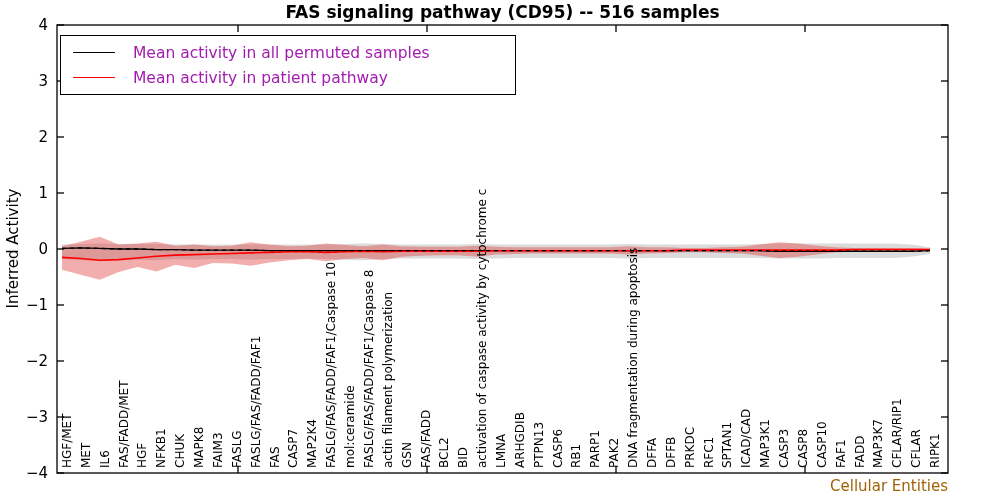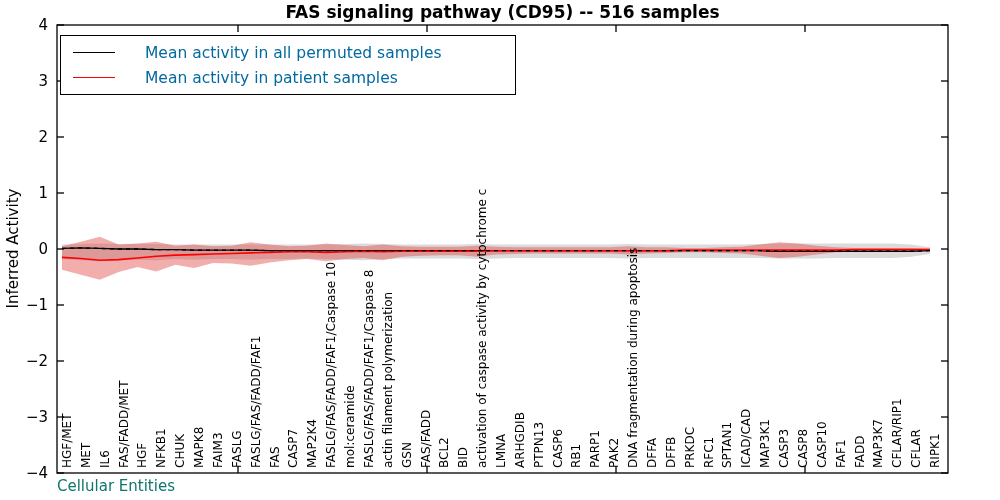--- a/index.html
+++ b/index.html
@@ -6,37 +6,37 @@
   #fig{
     position:relative;width:1000px;height:500px;background:#ffffff;
     font-family:"DejaVu Sans","Liberation Sans",sans-serif;overflow:hidden;
   }
   #plot-svg{position:absolute;left:0;top:0;}
   .fig-title{
     position:absolute;left:57px;top:2px;width:891px;text-align:center;
     font-size:17px;color:#000;font-weight:bold;
   }
   .x-label{
-    position:absolute;left:57px;top:477px;width:891px;text-align:left;
-    font-size:15px;color:#0f766e;
+    position:absolute;left:57px;top:477px;width:891px;text-align:right;
+    font-size:15px;color:#a16207;
   }
   .y-label{
     position:absolute;left:-186px;top:238px;width:400px;height:21px;
     text-align:center;font-size:15px;color:#000;
     transform:rotate(-90deg);
   }
   .legend{
     position:absolute;left:60px;top:35px;width:456px;height:60px;
     border:1.6px solid #000;background:#fff;box-sizing:border-box;
     display:flex;flex-direction:column;justify-content:space-around;
     padding:4px 0;
   }
   .legend-row{display:flex;align-items:center;height:24px;}
   .legend-sample{width:42px;height:0;border-top:1.6px solid #000;margin-left:12px;flex:none;}
-  .legend-text{margin-left:30px;font-size:15.5px;color:#0369a1;white-space:nowrap;}
+  .legend-text{margin-left:18px;font-size:15.5px;color:#a21caf;white-space:nowrap;}
 </style>
 </head>
 <body>
 
 <div id="fig">
   <svg id="plot-svg" width="1000" height="500">
       <polygon points="62,244.52 80.86956521739131,243.96 99.73913043478261,243.4 118.6086956521739,243.96 137.47826086956522,243.96 156.3478260869565,243.96 175.2173913043478,244.52 194.08695652173913,244.52 212.95652173913044,244.52 231.82608695652175,244.52 250.69565217391303,244.52 269.5652173913044,244.52 288.4347826086956,244.52 307.304347826087,244.52 326.17391304347825,244.52 345.04347826086956,243.96 363.9130434782609,243.4 382.7826086956522,243.96 401.6521739130435,244.52 420.5217391304348,244.52 439.39130434782606,244.52 458.2608695652174,244.52 477.1304347826087,243.96 496,244.52 514.8695652173913,244.52 533.7391304347826,244.52 552.608695652174,244.52 571.4782608695652,244.52 590.3478260869565,244.52 609.2173913043479,244.52 628.0869565217391,243.96 646.9565217391304,244.52 665.8260869565217,244.52 684.695652173913,244.52 703.5652173913044,244.52 722.4347826086956,244.52 741.304347826087,244.52 760.1739130434783,243.96 779.0434782608696,243.4 797.9130434782609,243.4 816.7826086956521,243.4 835.6521739130435,243.4 854.5217391304348,243.4 873.3913043478261,243.4 892.2608695652174,243.4 911.1304347826087,244.52 930,247.32 930,254.04 911.1304347826087,256.84 892.2608695652174,257.96 873.3913043478261,257.96 854.5217391304348,257.96 835.6521739130435,257.96 816.7826086956521,258.52 797.9130434782609,258.52 779.0434782608696,258.52 760.1739130434783,257.96 741.304347826087,257.96 722.4347826086956,257.96 703.5652173913044,257.96 684.695652173913,257.96 665.8260869565217,257.96 646.9565217391304,257.96 628.0869565217391,258.52 609.2173913043479,257.96 590.3478260869565,257.96 571.4782608695652,257.96 552.608695652174,257.96 533.7391304347826,257.96 514.8695652173913,257.96 496,258.52 477.1304347826087,259.08 458.2608695652174,258.52 439.39130434782606,258.52 420.5217391304348,258.52 401.6521739130435,258.52 382.7826086956522,259.08 363.9130434782609,260.2 345.04347826086956,259.64 326.17391304347825,259.08 307.304347826087,258.52 288.4347826086956,259.08 269.5652173913044,259.08 250.69565217391303,259.64 231.82608695652175,259.08 212.95652173913044,259.08 194.08695652173913,259.64 175.2173913043478,259.08 156.3478260869565,260.2 137.47826086956522,259.64 118.6086956521739,260.2 99.73913043478261,261.32 80.86956521739131,260.2 62,259.08" fill="#999999" fill-opacity="0.35" stroke="none"></polygon>
       <polygon points="62,246.2 80.86956521739131,241.72 99.73913043478261,236.68 118.6086956521739,244.52 137.47826086956522,243.4 156.3478260869565,241.72 175.2173913043478,245.64 194.08695652173913,244.52 212.95652173913044,246.2 231.82608695652175,245.64 250.69565217391303,242.28 269.5652173913044,244.52 288.4347826086956,246.2 307.304347826087,245.64 326.17391304347825,243.4 345.04347826086956,245.08 363.9130434782609,246.2 382.7826086956522,244.52 401.6521739130435,246.2 420.5217391304348,246.76 439.39130434782606,246.76 458.2608695652174,246.76 477.1304347826087,245.64 496,246.76 514.8695652173913,247.32 533.7391304347826,247.32 552.608695652174,247.32 571.4782608695652,247.32 590.3478260869565,247.32 609.2173913043479,247.32 628.0869565217391,246.2 646.9565217391304,247.32 665.8260869565217,247.32 684.695652173913,247.88 703.5652173913044,247.88 722.4347826086956,247.32 741.304347826087,246.76 760.1739130434783,244.52 779.0434782608696,242.28 797.9130434782609,243.4 816.7826086956521,245.64 835.6521739130435,247.32 854.5217391304348,247.88 873.3913043478261,247.88 892.2608695652174,247.88 911.1304347826087,247.88 930,248.44 930,250.12 911.1304347826087,251.24 892.2608695652174,251.8 873.3913043478261,251.8 854.5217391304348,251.8 835.6521739130435,252.36 816.7826086956521,254.6 797.9130434782609,256.84 779.0434782608696,257.96 760.1739130434783,255.72 741.304347826087,253.48 722.4347826086956,252.92 703.5652173913044,252.36 684.695652173913,252.36 665.8260869565217,252.92 646.9565217391304,253.48 628.0869565217391,254.6 609.2173913043479,253.48 590.3478260869565,253.48 571.4782608695652,253.48 552.608695652174,253.48 533.7391304347826,253.48 514.8695652173913,254.04 496,254.6 477.1304347826087,256.84 458.2608695652174,255.16 439.39130434782606,255.16 420.5217391304348,255.72 401.6521739130435,256.84 382.7826086956522,260.2 363.9130434782609,257.96 345.04347826086956,259.08 326.17391304347825,261.32 307.304347826087,259.08 288.4347826086956,260.2 269.5652173913044,262.44 250.69565217391303,265.8 231.82608695652175,263.56 212.95652173913044,263 194.08695652173913,268.04 175.2173913043478,264.68 156.3478260869565,271.4 137.47826086956522,266.92 118.6086956521739,271.96 99.73913043478261,279.8 80.86956521739131,274.76 62,269.72" fill="#e03c3c" fill-opacity="0.42" stroke="none"></polygon>
       <polyline points="62,248.44 80.86956521739131,247.88 99.73913043478261,248.44 118.6086956521739,249 137.47826086956522,249 156.3478260869565,249.56 175.2173913043478,249.56 194.08695652173913,250.12 212.95652173913044,250.12 231.82608695652175,250.12 250.69565217391303,250.12 269.5652173913044,250.68 288.4347826086956,250.68 307.304347826087,250.68 326.17391304347825,250.68 345.04347826086956,250.68 363.9130434782609,250.68 382.7826086956522,250.68 401.6521739130435,250.68 420.5217391304348,250.68 439.39130434782606,250.68 458.2608695652174,250.68 477.1304347826087,250.68 496,250.68 514.8695652173913,250.68 533.7391304347826,250.68 552.608695652174,250.68 571.4782608695652,250.68 590.3478260869565,250.68 609.2173913043479,250.68 628.0869565217391,250.68 646.9565217391304,250.68 665.8260869565217,250.68 684.695652173913,250.68 703.5652173913044,250.68 722.4347826086956,250.68 741.304347826087,250.68 760.1739130434783,250.68 779.0434782608696,251.24 797.9130434782609,251.24 816.7826086956521,251.24 835.6521739130435,251.24 854.5217391304348,251.24 873.3913043478261,251.24 892.2608695652174,251.24 911.1304347826087,251.24 930,250.68" fill="none" stroke="#000000" stroke-width="1.3"></polyline>
       <polyline points="62,257.4 80.86956521739131,258.52 99.73913043478261,260.2 118.6086956521739,259.64 137.47826086956522,257.96 156.3478260869565,256.28 175.2173913043478,255.16 194.08695652173913,254.6 212.95652173913044,254.04 231.82608695652175,253.48 250.69565217391303,252.92 269.5652173913044,252.36 288.4347826086956,251.8 307.304347826087,251.8 326.17391304347825,252.36 345.04347826086956,251.8 363.9130434782609,251.24 382.7826086956522,251.8 401.6521739130435,251.24 420.5217391304348,251.24 439.39130434782606,251.24 458.2608695652174,251.24 477.1304347826087,251.24 496,250.68 514.8695652173913,250.68 533.7391304347826,250.68 552.608695652174,250.68 571.4782608695652,250.68 590.3478260869565,250.68 609.2173913043479,250.68 628.0869565217391,250.68 646.9565217391304,250.68 665.8260869565217,250.68 684.695652173913,250.12 703.5652173913044,250.12 722.4347826086956,250.12 741.304347826087,250.12 760.1739130434783,250.12 779.0434782608696,250.12 797.9130434782609,250.12 816.7826086956521,250.12 835.6521739130435,250.12 854.5217391304348,249.56 873.3913043478261,249.56 892.2608695652174,249.56 911.1304347826087,249.56 930,249.56" fill="none" stroke="#ff0000" stroke-width="1.6"></polyline>
@@ -132,16 +132,16 @@
 
   <div class="x-label">Cellular Entities</div>
 
   <div class="legend">
     <div class="legend-row">
       <span class="legend-sample" style="border-top-color: rgb(0, 0, 0);"></span>
       <span class="legend-text">Mean activity in all permuted samples</span>
     </div>
     <div class="legend-row">
       <span class="legend-sample" style="border-top-color: rgb(255, 0, 0);"></span>
-      <span class="legend-text">Mean activity in patient samples</span>
+      <span class="legend-text">Mean activity in patient pathway</span>
     </div>
   </div>
 </div>
 
 </body></html>

